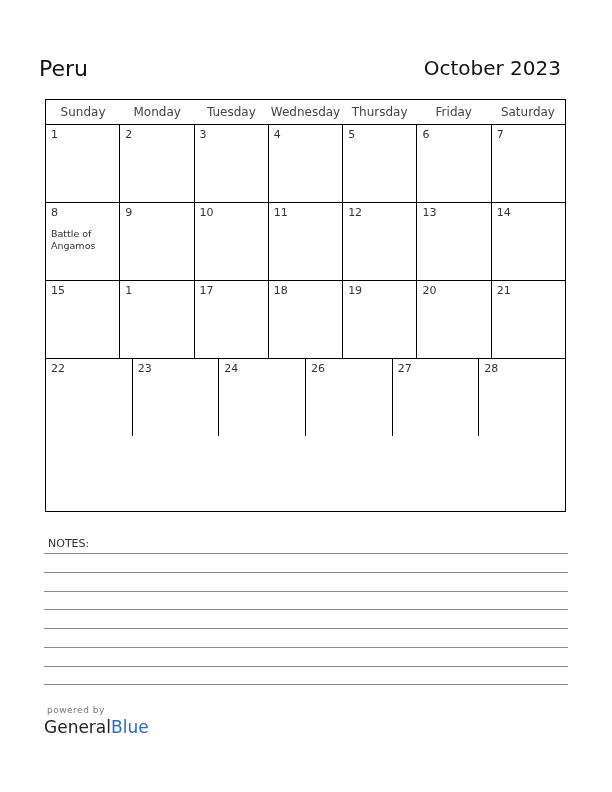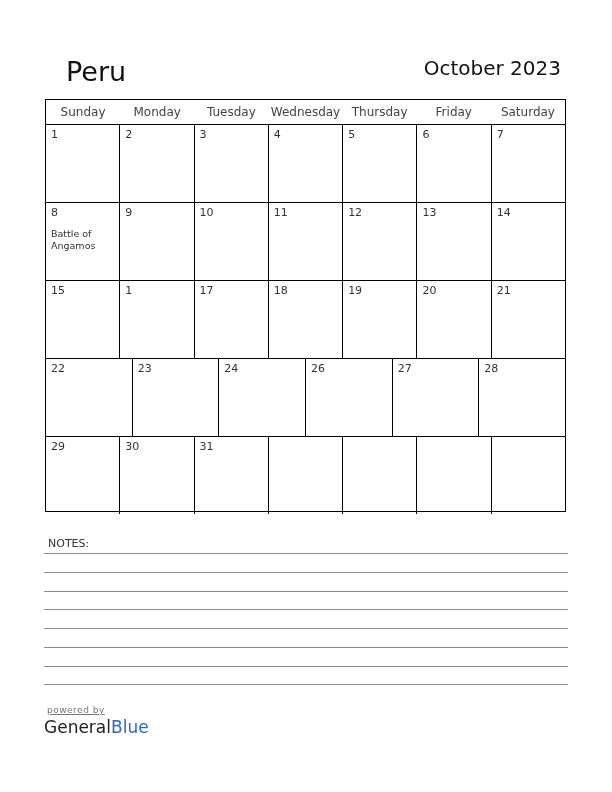--- a/index.html
+++ b/index.html
@@ -1,32 +1,32 @@
 <!DOCTYPE html>
 <html><head>
   <meta charset="utf-8">
   <style>
     html, body { margin: 0; padding: 0; background: #ffffff; }
     body { width: 612px; height: 792px; position: relative; overflow: hidden;
       font-family: "DejaVu Sans", sans-serif; color: #222; }
-    .country { position: absolute; left: 66px; top: 56px; font-size: 27px; color: #111; }
+    .country { position: absolute; left: 39px; top: 56px; font-size: 22px; color: #111; }
     .month { position: absolute; right: 51px; top: 56px; font-size: 20px; color: #111; text-align: center; }
     .grid { position: absolute; left: 45px; top: 99px; width: 521px; height: 413px;
       border: 1px solid #000; box-sizing: border-box; }
     .hdr { display: flex; height: 24px; border-bottom: 1px solid #000; }
     .hdr div { flex: 1; text-align: center; font-size: 12px; line-height: 24px; color: #444; }
     .row { display: flex; height: 77px; border-bottom: 1px solid #000; }
     .row:last-child { border-bottom: none; height: 77px; }
     .cell { flex: 1; border-right: 1px solid #000; padding: 3px 5px; box-sizing: border-box; }
     .cell:last-child { border-right: none; }
     .num { font-size: 11px; color: #333; }
     .ev { font-size: 9.5px; line-height: 12px; color: #333; margin-top: 9px; }
     .notes-label { position: absolute; left: 48px; top: 537px; font-size: 11px; color: #333; }
     .line { position: absolute; left: 44px; width: 524px; height: 0; border-top: 1px solid #8a8a8a; }
-    .pw { position: absolute; left: 47px; top: 705px; font-size: 9px; color: #777; letter-spacing: 0.5px; text-decoration: underline; }
+    .pw { position: absolute; left: 47px; top: 705px; font-size: 9px; color: #777; letter-spacing: 0.5px; }
     .brand { position: absolute; left: 44px; top: 717px; font-size: 17px; }
     .brand .g { color: #222; }
     .brand .b { color: #2b6cb8; }
   </style>
 </head>
 <body>
 
 <div class="country">Peru</div>
 <div class="month">October 2023</div>
 
@@ -124,43 +124,20 @@
         <div class="cell">
           <div class="num">26</div>
         </div>
         <div class="cell">
           <div class="num">27</div>
         </div>
         <div class="cell">
           <div class="num">28</div>
         </div>
       </div>
-      <div class="row">
-        <div class="cell">
-          <div class="num">29</div>
-        </div>
-        <div class="cell">
-          <div class="num">30</div>
-        </div>
-        <div class="cell">
-          <div class="num">31</div>
-        </div>
-        <div class="cell">
-          <div class="num"></div>
-        </div>
-        <div class="cell">
-          <div class="num"></div>
-        </div>
-        <div class="cell">
-          <div class="num"></div>
-        </div>
-        <div class="cell">
-          <div class="num"></div>
-        </div>
-      </div>
     </div>
 </div>
 
 <div class="notes-label">NOTES:</div>
 <div id="lines">
     <div class="line" style="top: 553px;"></div>
     <div class="line" style="top: 572px;"></div>
     <div class="line" style="top: 591px;"></div>
     <div class="line" style="top: 609px;"></div>
     <div class="line" style="top: 628px;"></div>

